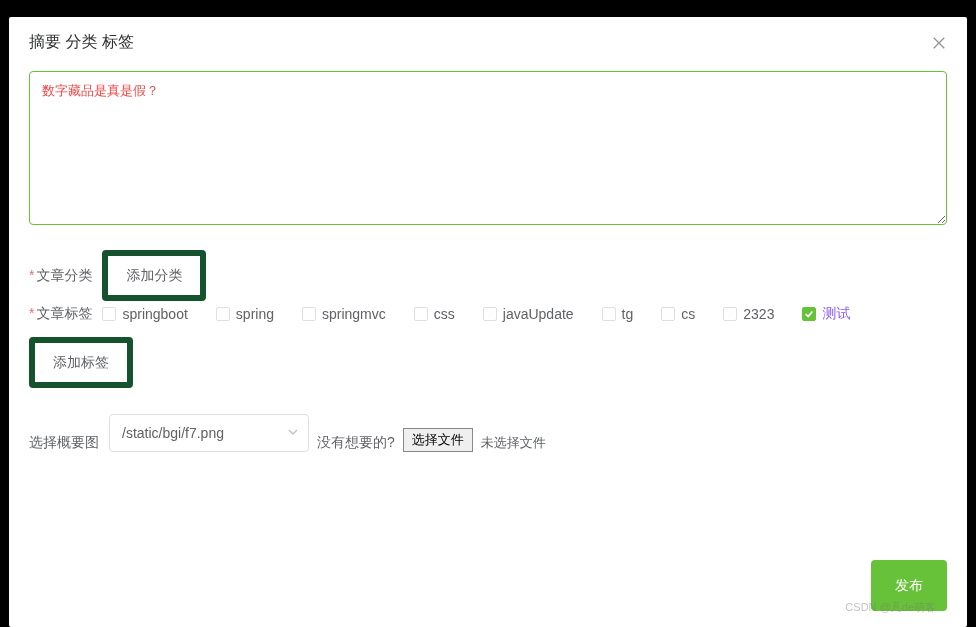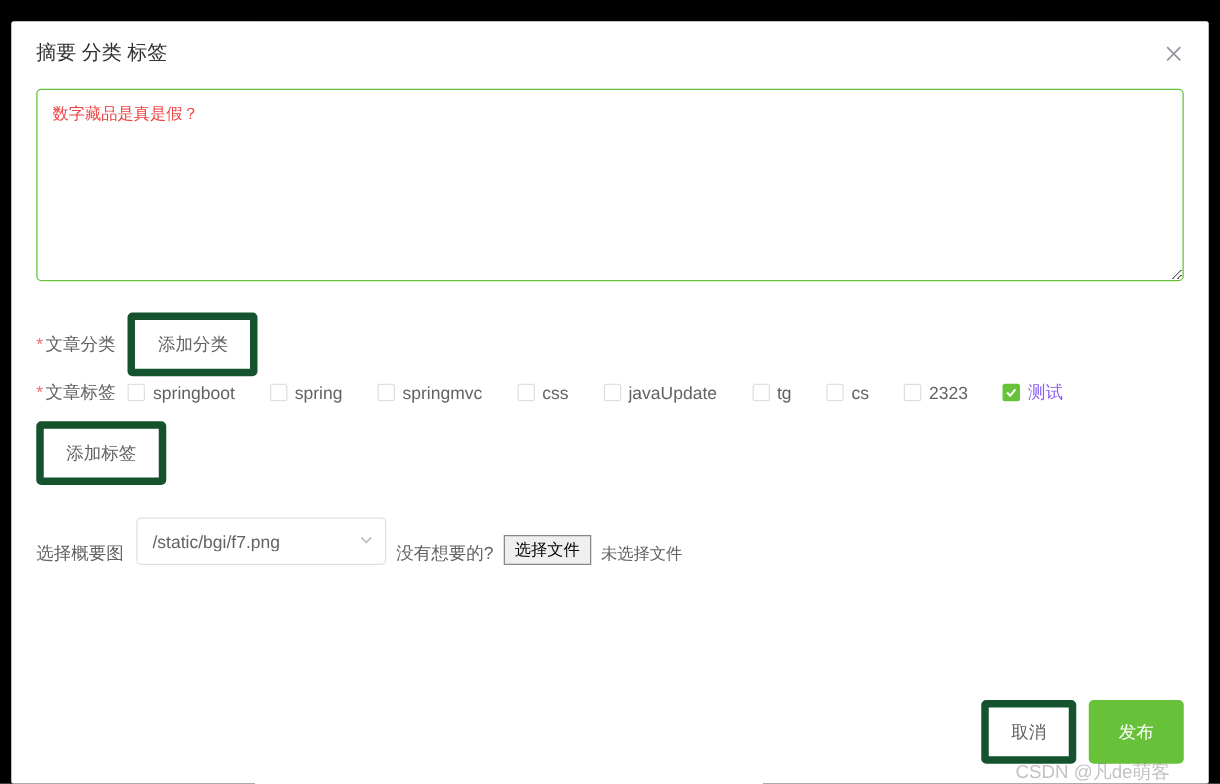--- a/index.html
+++ b/index.html
@@ -194,24 +194,24 @@
       color: #606266;
     }
     .modal-footer {
       padding: 12px 20px 16px 20px;
       display: flex;
       justify-content: flex-end;
       gap: 10px;
     }
     .watermark {
       position: absolute;
-      bottom: 0;
+      bottom: 12px;
       right: 40px;
       color: rgba(120,120,120,0.45);
-      font-size: 15px;
+      font-size: 11px;
       pointer-events: none;
     }
   </style>
 </head>
 <body>
 
 <div class="modal">
   <div class="modal-header">
     <span class="modal-title">摘要 分类 标签</span>
     <span class="close-icon">
@@ -289,18 +289,17 @@
             </svg>
         </span>
       </span>
       <span class="file-prompt">没有想要的?</span>
       <button class="file-choose-btn">选择文件</button>
       <span class="file-status">未选择文件</span>
     </div>
   </div>
 
   <div class="modal-footer">
-    <button class="btn">取消</button>
     <button class="btn btn-primary">发布</button>
   </div>
 </div>
 
 <div class="watermark">CSDN @凡de萌客</div>
 
 </body></html>

